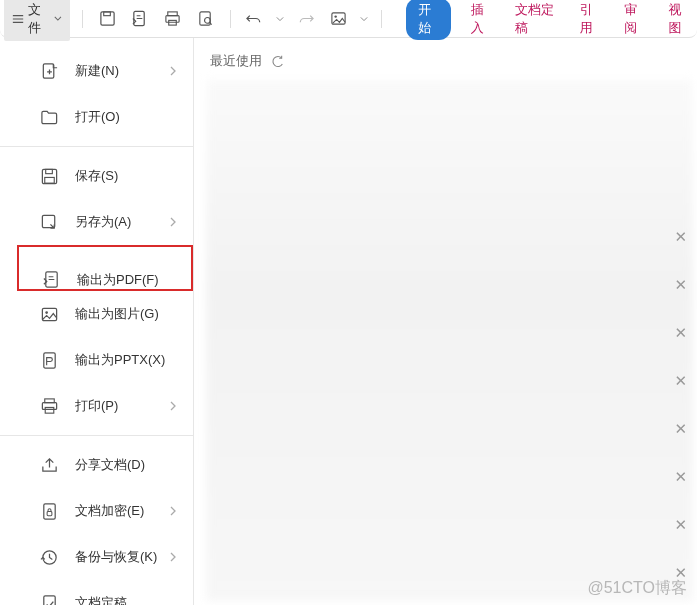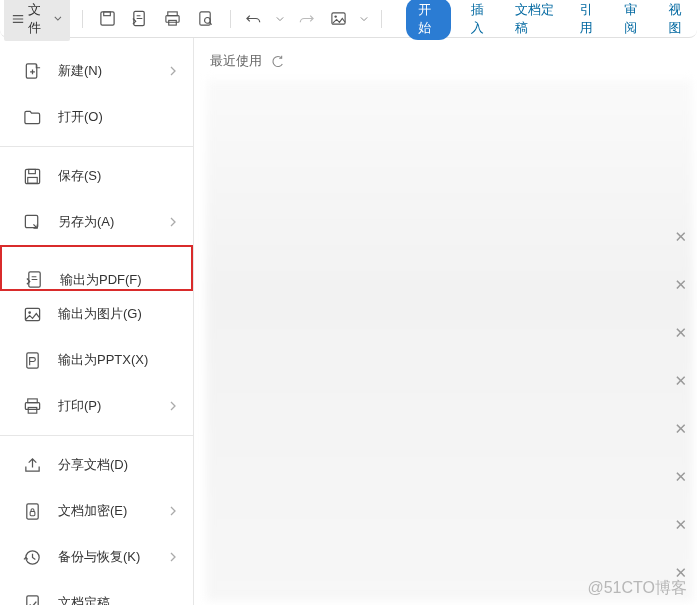--- a/index.html
+++ b/index.html
@@ -47,21 +47,21 @@
       margin: 0 4px;
     }
     .tab-row {
       display: flex;
       align-items: center;
       gap: 16px;
       margin-left: 12px;
     }
     .tab {
       cursor: pointer;
-      color: #0369a1;
+      color: #be185d;
       padding: 2px 4px;
     }
     .tab.active {
       background: #2b7cd3;
       color: #fff;
       border-radius: 12px;
       padding: 3px 12px;
     }
     .body {
       display: flex;
@@ -74,20 +74,21 @@
     }
     .menu-item {
       display: flex;
       align-items: center;
       height: 46px;
       padding-left: 22px;
       gap: 16px;
       position: relative;
       cursor: pointer;
       color: #333;
+      margin-left: 17px;
     }
     .menu-item.highlight {
       border: 2px solid #d92b2b;
       align-items: flex-end;
     }
     .menu-icon {
       width: 20px;
       height: 20px;
       display: flex;
       align-items: center;

